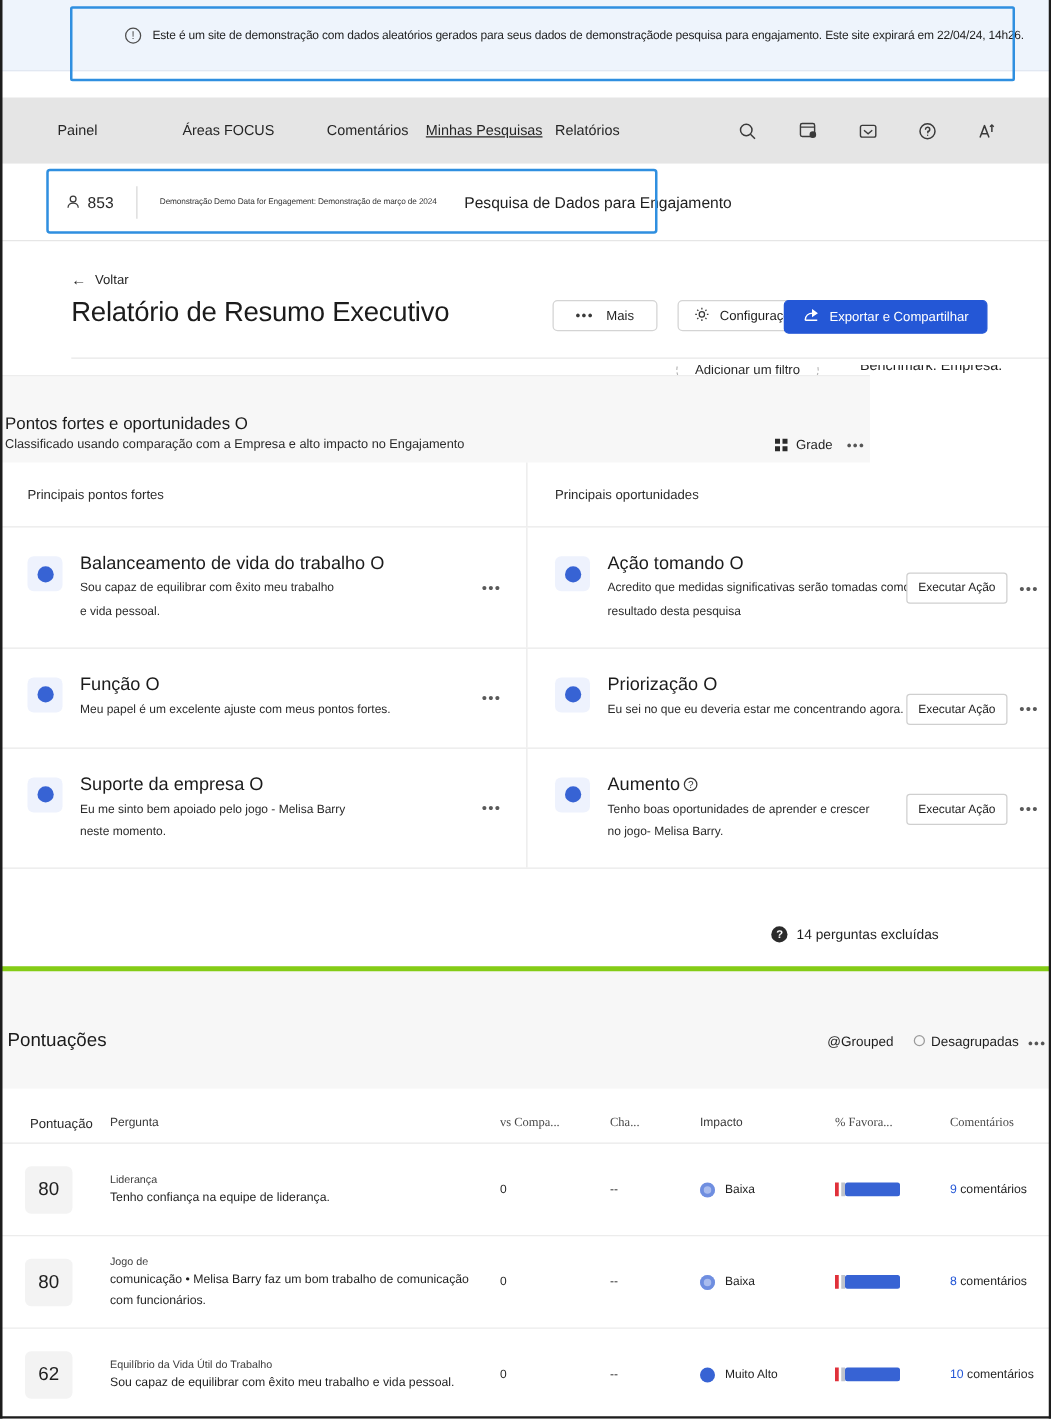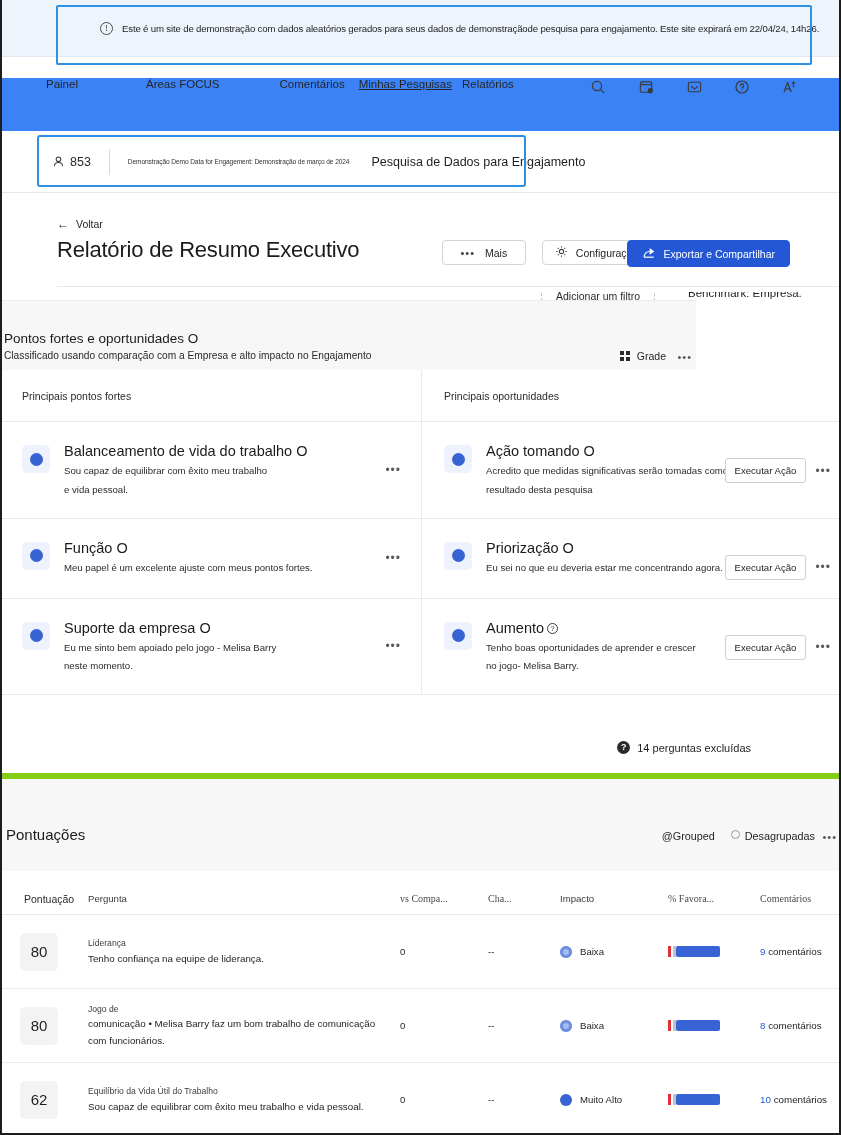--- a/index.html
+++ b/index.html
@@ -34,28 +34,28 @@
 
   
   .hl-banner {
     position: absolute; left: 56px; top: 5px; width: 756px; height: 60px;
     border: 2.5px solid #2f8fe0; border-radius: 2px; z-index: 40; pointer-events: none;
   }
 
   
   .navbar {
     position: absolute; left: 0; top: 78px; width: 841px; height: 53px;
-    background: #3b82f6; display: flex; align-items: flex-start;
+    background: #e5e5e5; display: flex; align-items: center;
   }
   .nav-links { display: flex; align-items: baseline; padding-left: 46px; }
   .nav-link {
     font-size: 11.5px; color: #262626; cursor: pointer; white-space: nowrap;
   }
   .nav-link.n0 { margin-right: 68px; }
-  .nav-link.n1 { margin-right: 60px; }
+  .nav-link.n1 { margin-right: 42px; }
   .nav-link.n2 { margin-right: 14px; }
   .nav-link.n3 { margin-right: 10px; text-decoration: underline; }
 
   .nav-icons { position: absolute; right: 42px; display: flex; align-items: center; gap: 30px; }
   .nav-ico { width: 18px; height: 18px; color: #3a3a3a; display: flex; align-items: center; justify-content: center; cursor: pointer; }
   .nav-ico svg { display: block; }
 
   
   .surveybar {
     position: absolute; left: 0; top: 131px; width: 841px; height: 62px;
@@ -172,21 +172,21 @@
     font-size: 11px; color: #1f1f1f; cursor: pointer; white-space: nowrap;
   }
   .help-badge {
     width: 13px; height: 13px; border-radius: 50%; background: #2b2b2b; color: #fff;
     font-size: 9px; line-height: 13px; text-align: center; font-weight: bold; flex: none;
   }
 
   
   .scores-head {
     position: absolute; left: 0; top: 773px; width: 841px; height: 98px;
-    background: #f7f7f7; border-top: 6px solid #84cc16;
+    background: #f7f7f7; border-top: 4px solid #84cc16;
   }
   .scores-title { position: absolute; left: 6px; top: 47px; font-size: 15px; color: #1b1b1b; }
   .scores-toggle {
     position: absolute; right: 26px; top: 51px; display: flex; align-items: center; gap: 16px;
     font-size: 10.8px; color: #1f1f1f; white-space: nowrap;
   }
   .radio-on { display: flex; align-items: center; gap: 4px; cursor: pointer; }
   .radio-off { display: flex; align-items: flex-start; gap: 5px; cursor: pointer; }
   .radio-circle { width: 9px; height: 9px; border: 1px solid #9a9a9a; border-radius: 50%; display: inline-block; }
   .scores-dots { position: absolute; right: 4px; top: 52px; color: #555; font-size: 11px; letter-spacing: 1px; }

